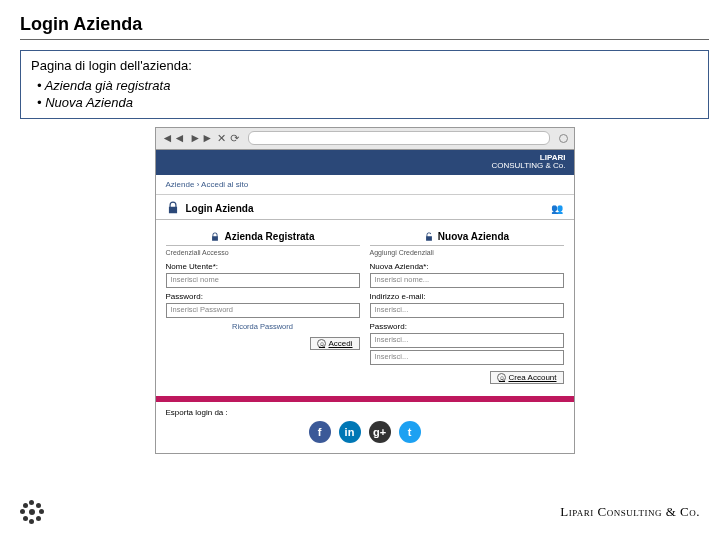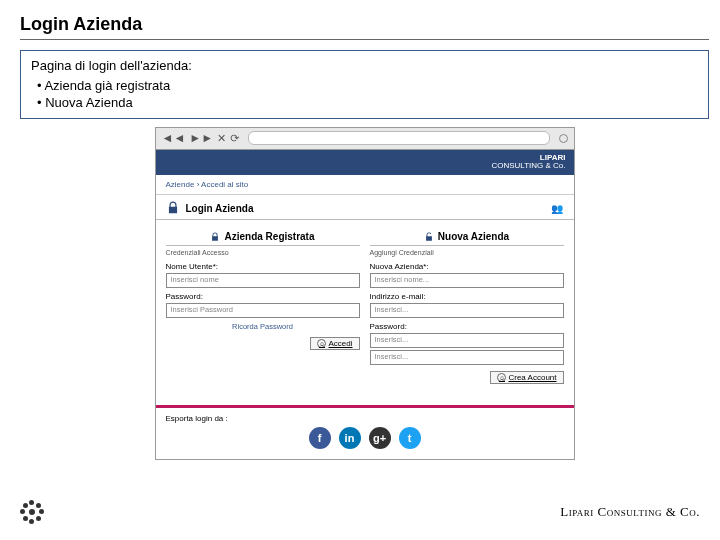--- a/index.html
+++ b/index.html
@@ -1,20 +1,20 @@
 <!DOCTYPE html>
 <html><head>
 <meta charset="utf-8">
 <style>
   *{box-sizing:border-box;margin:0;padding:0;}
   body{width:720px;height:540px;font-family:Arial,Helvetica,sans-serif;background:#fff;color:#000;position:relative;overflow:hidden;}
   .slide{padding:14px 11px 0 20px;}
   .slide-title{font-size:18px;font-weight:bold;padding-bottom:4px;border-bottom:1px solid #666;}
   .desc-box{margin-top:10px;border:1px solid #3a5a8a;padding:6px 10px;font-size:13px;line-height:1.35;}
-  .desc-box ul{list-style:none;margin-left:6px;margin-top:2px;}
+  .desc-box ul{list-style:none;margin-left:6px;margin-top:2px;font-style:italic;}
   .desc-box li:before{content:"• ";}
 
   .mockup{margin:8px auto 0 auto;width:420px;border:1px solid #999;background:#fff;}
   .browser-bar{height:22px;background:#e8e8e8;border-bottom:1px solid #999;display:flex;align-items:center;padding:0 6px;gap:5px;font-size:11px;color:#555;}
   .bb-group{display:flex;gap:4px;align-items:center;}
   .bb-arr{font-size:12px;}
   .url{flex:1;height:14px;background:#fff;border:1px solid #bbb;border-radius:6px;margin:0 4px;}
   .dot{width:9px;height:9px;border:1px solid #888;border-radius:50%;}
 
   .m-content{padding:0;}
@@ -29,21 +29,21 @@
   .col{flex:1;}
   .col-title{font-weight:bold;font-size:10px;text-align:center;padding:3px 0;border-bottom:1px solid #bbb;display:flex;align-items:center;justify-content:center;gap:4px;}
   .col-sub{font-size:7px;color:#555;padding:3px 0 2px 0;}
   .field-lbl{font-size:8px;margin-top:4px;}
   .field{border:1px solid #888;height:15px;font-size:7.5px;color:#888;padding:1px 4px;margin-top:2px;background:#fff;}
   .link{font-size:7.5px;color:#3a5a8a;margin-top:4px;text-align:center;}
   .btn{display:inline-flex;align-items:center;gap:2px;border:1px solid #888;padding:1px 6px;font-size:8px;margin-top:6px;float:right;background:#f6f6f6;text-decoration:underline;}
   .btn .ico{width:9px;height:9px;border:1px solid #666;border-radius:50%;font-size:6px;display:flex;align-items:center;justify-content:center;}
   .clr{clear:both;}
 
-  .social-row{border-top:3px solid #be185d;margin-top:15px;padding:6px 10px 10px 10px;}
+  .social-row{border-top:6px solid #be185d;margin-top:6px;padding:6px 10px 10px 10px;}
   .social-row .lbl{font-size:8px;margin-bottom:4px;}
   .socials{display:flex;gap:8px;justify-content:center;}
   .sico{width:22px;height:22px;border-radius:50%;display:flex;align-items:center;justify-content:center;color:#fff;font-size:11px;font-weight:bold;}
   .fb{background:#3b5998;}
   .in{background:#0077b5;}
   .gp{background:#333;}
   .tw{background:#1da1f2;}
 
   .footer{position:absolute;bottom:16px;left:0;right:0;display:flex;align-items:center;justify-content:space-between;padding:0 20px;}
   .footer-logo{width:24px;height:24px;position:relative;}

